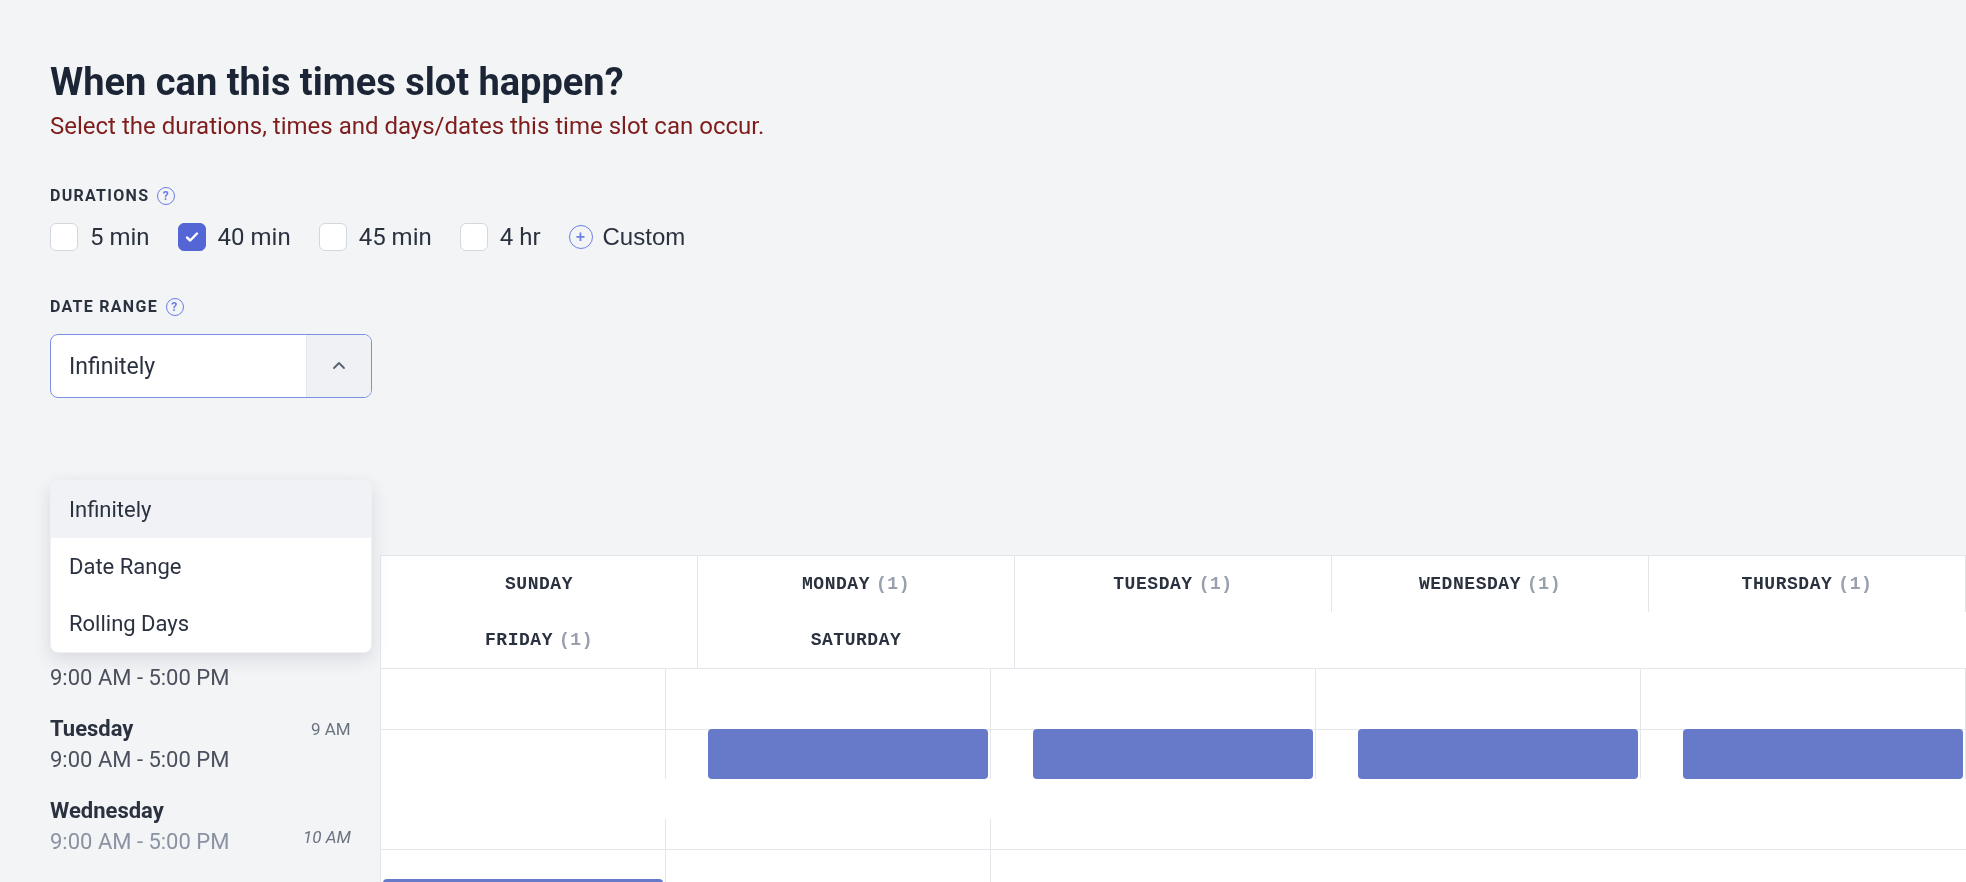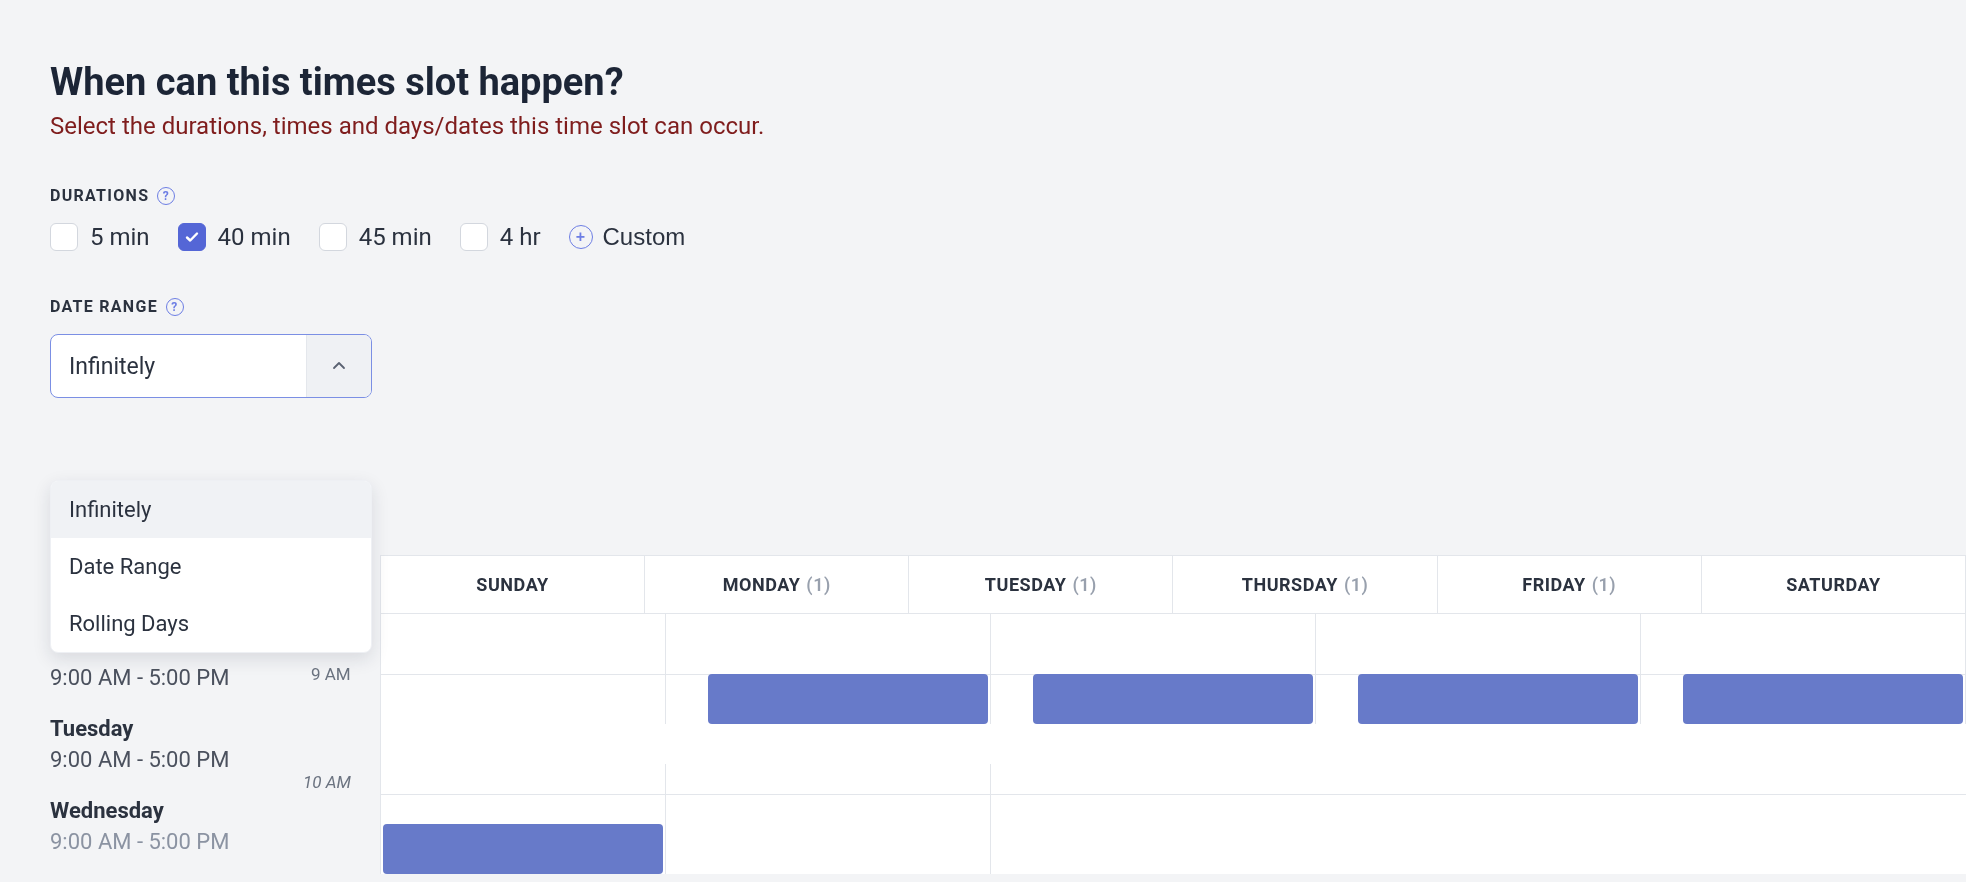--- a/index.html
+++ b/index.html
@@ -154,22 +154,23 @@
   .calendar{
     flex:1;
     border:1px solid var(--border);
     border-bottom:none;
     border-right:none;
     background:#fff;
     position:relative;
   }
   .cal-header{
     display:grid;
-    grid-template-columns:repeat(6,1fr);
+    grid-template-columns:repeat(5,1fr);
     border-bottom:1px solid var(--border);
+    font-family:Liberation Mono, monospace;
   }
   .cal-header .hcell{
     padding:18px 0;
     text-align:center;
     font-size:18px;
     font-weight:700;
     color:#2b323f;
     letter-spacing:0.03em;
     border-right:1px solid var(--border);
   }
@@ -301,20 +302,23 @@
           <div class="hcell">
             <span>SUNDAY</span>
           </div>
           <div class="hcell">
             <span>MONDAY</span><span class="count">(1)</span>
           </div>
           <div class="hcell">
             <span>TUESDAY</span><span class="count">(1)</span>
           </div>
           <div class="hcell">
+            <span>WEDNESDAY</span><span class="count">(1)</span>
+          </div>
+          <div class="hcell">
             <span>THURSDAY</span><span class="count">(1)</span>
           </div>
           <div class="hcell">
             <span>FRIDAY</span><span class="count">(1)</span>
           </div>
           <div class="hcell">
             <span>SATURDAY</span>
           </div>
         </div>
 

